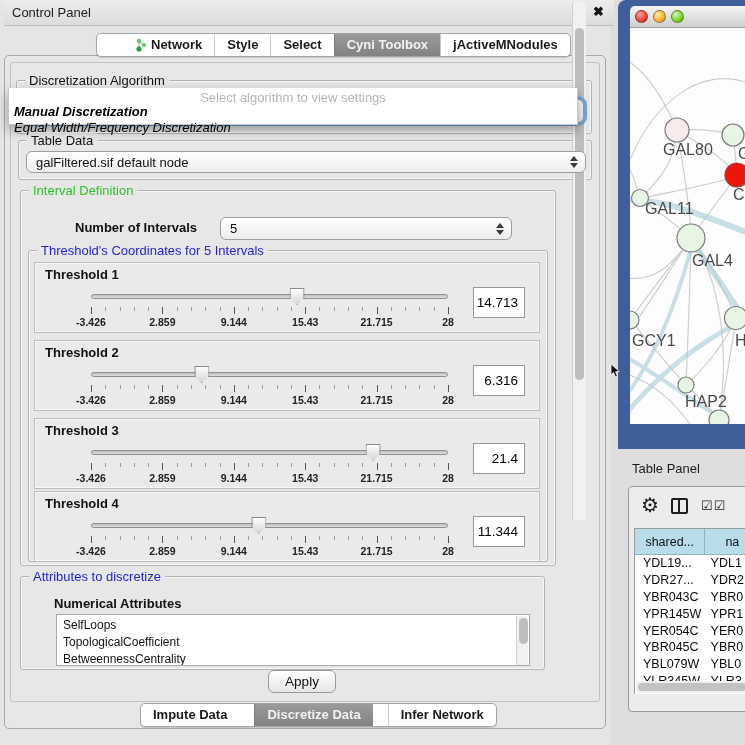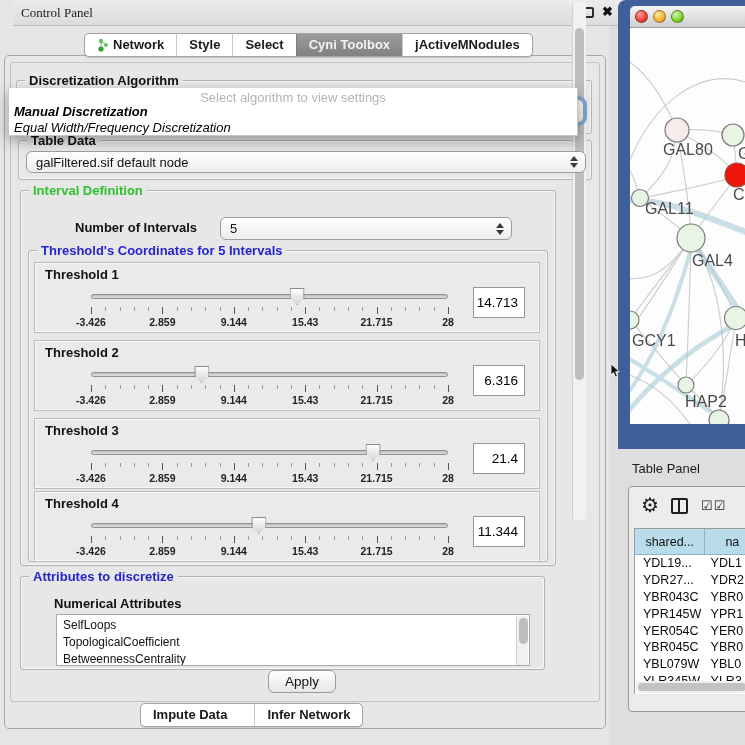--- a/index.html
+++ b/index.html
@@ -1,51 +1,51 @@
 <!DOCTYPE html>
 <html><head>
 <meta charset="utf-8">
 <style>
   * { margin:0; padding:0; box-sizing:border-box; }
   html,body { width:745px; height:745px; overflow:hidden; }
   body { background:#dedede; font-family:"Liberation Sans", sans-serif; position:relative; }
 
   
   #control-panel { position:absolute; left:0; top:0; width:610px; height:745px; background:#e5e5e5; }
-  .cp-titlebar { position:absolute; left:13px; top:0; width:610px; height:26px; background:linear-gradient(#ececec,#dcdcdc); border-bottom:1px solid #bdbdbd;font-family:Liberation Serif, serif; }
+  .cp-titlebar { position:absolute; left:4px; top:0; width:610px; height:26px; background:linear-gradient(#ececec,#dcdcdc); border-bottom:1px solid #bdbdbd; }
   .cp-title { position:absolute; left:8px; top:5px; font-size:13px; color:#1c1c1c; }
   .float-icon { position:absolute; left:570px; top:7px; width:11px; height:11px; border:2px solid #2a2a2a; border-radius:2px; cursor:default; }
   .close-icon { position:absolute; left:589px; top:4px; font-size:13px; font-weight:bold; color:#111; cursor:default; }
 
   
   .seg-tabs { position:absolute; display:flex; background:#fff; border:1px solid #a5a5a5; border-radius:5px; overflow:hidden; box-shadow:0 1px 1px rgba(0,0,0,.15); z-index:6; }
   .seg-tabs .tab { padding:3px 12px 4px 12px; font-size:13px; font-weight:bold; color:#1a1a1a; border-left:1px solid #c9c9c9; white-space:nowrap; display:flex; align-items:center; gap:4px; }
   .seg-tabs .tab:first-child { border-left:none; }
   .seg-tabs .tab.selected { background:linear-gradient(#9b9b9b,#828282); color:#f3f3f3; border-left-color:#7e7e7e; }
-  #top-tabs { left:84px; top:33px; }
+  #top-tabs { left:96px; top:33px;padding-left:26px; }
   #bottom-tabs { left:140px; top:703px;gap:15px; }
 
   .outer-box { position:absolute; left:4px; top:55px; width:602px; height:674px; background:#e7e7e7; border:1px solid #a8a8a8; border-radius:5px; }
   .inner-box { position:absolute; left:10px; top:62px; width:590px; height:640px; background:#e7e7e7; border:1px solid #c2c2c2; border-radius:3px; }
 
   
   .group { position:absolute; border:1px solid #b2b2b2; border-radius:3px; box-shadow:inset 0 0 0 1px rgba(255,255,255,.65); }
-  .group > .legend { position:absolute; top:-8px; left:8px; background:#e7e7e7; padding:0 4px; font-size:13px; color:#111; white-space:nowrap;font-weight:bold; }
+  .group > .legend { position:absolute; top:-8px; left:8px; background:#e7e7e7; padding:0 4px; font-size:13px; color:#111; white-space:nowrap; }
   .legend.green { color:#2fc12f; }
   .legend.blue { color:#2525cc; }
 
   
   .combo { position:absolute; background:linear-gradient(#ffffff,#ededed); border:1px solid #9d9d9d; border-radius:6px; font-size:13px; color:#111; display:flex; align-items:center; padding-left:9px; }
   .combo .arrows { position:absolute; right:7px; top:50%; transform:translateY(-50%); display:flex; flex-direction:column; gap:2px; }
   .arrow-up { width:0; height:0; border-left:4px solid transparent; border-right:4px solid transparent; border-bottom:5px solid #3b3b3b; }
   .arrow-dn { width:0; height:0; border-left:4px solid transparent; border-right:4px solid transparent; border-top:5px solid #3b3b3b; }
 
   
   #alg-combo { left:24px; top:99px; width:560px; height:24px; box-shadow:0 0 0 3px #74a7dc; z-index:2; }
-  #alg-popup { position:absolute; left:8px; top:88px; width:570px; height:48px; background:#fff; border:1px solid #c7c7c7; border-top:none; box-shadow:0 5px 12px rgba(0,0,0,.35); z-index:5; }
+  #alg-popup { position:absolute; left:8px; top:88px; width:570px; height:37px; background:#fff; border:1px solid #c7c7c7; border-top:none; box-shadow:0 5px 12px rgba(0,0,0,.35); z-index:5; }
   #alg-popup .hint { position:absolute; left:0; right:0; top:2px; text-align:center; font-size:13px; color:#b4b4b4; }
   #alg-popup .opt { position:absolute; left:5px; font-size:13px; color:#000; white-space:nowrap;font-style:italic; }
   #alg-popup .opt.bold { top:16px; font-weight:bold; }
   #alg-popup .opt.plain { top:32px; }
   #disc-group { left:16px; top:80px; width:576px; height:54px; }
 
   
   #tabledata-group { left:18px; top:140px; width:574px; height:40px; }
   #tabledata-combo { left:26px; top:151px; width:560px; height:22px; z-index:1; }
 
@@ -392,20 +392,23 @@
     <div class="vscroll" id="attr-vscroll">
         <div class="vthumb"></div>
       </div>
   </div>
 
   <div id="apply-btn">Apply</div>
 
   <div class="seg-tabs" id="bottom-tabs">
       <span class="tab">
         <span>Impute Data</span>
+      </span>
+      <span class="tab selected">
+        <span>Discretize Data</span>
       </span>
       <span class="tab">
         <span>Infer Network</span>
       </span>
     </div>
 </div>
 
 <div id="net-window">
   <div id="net-titlebar">
     <div class="light red"></div>

